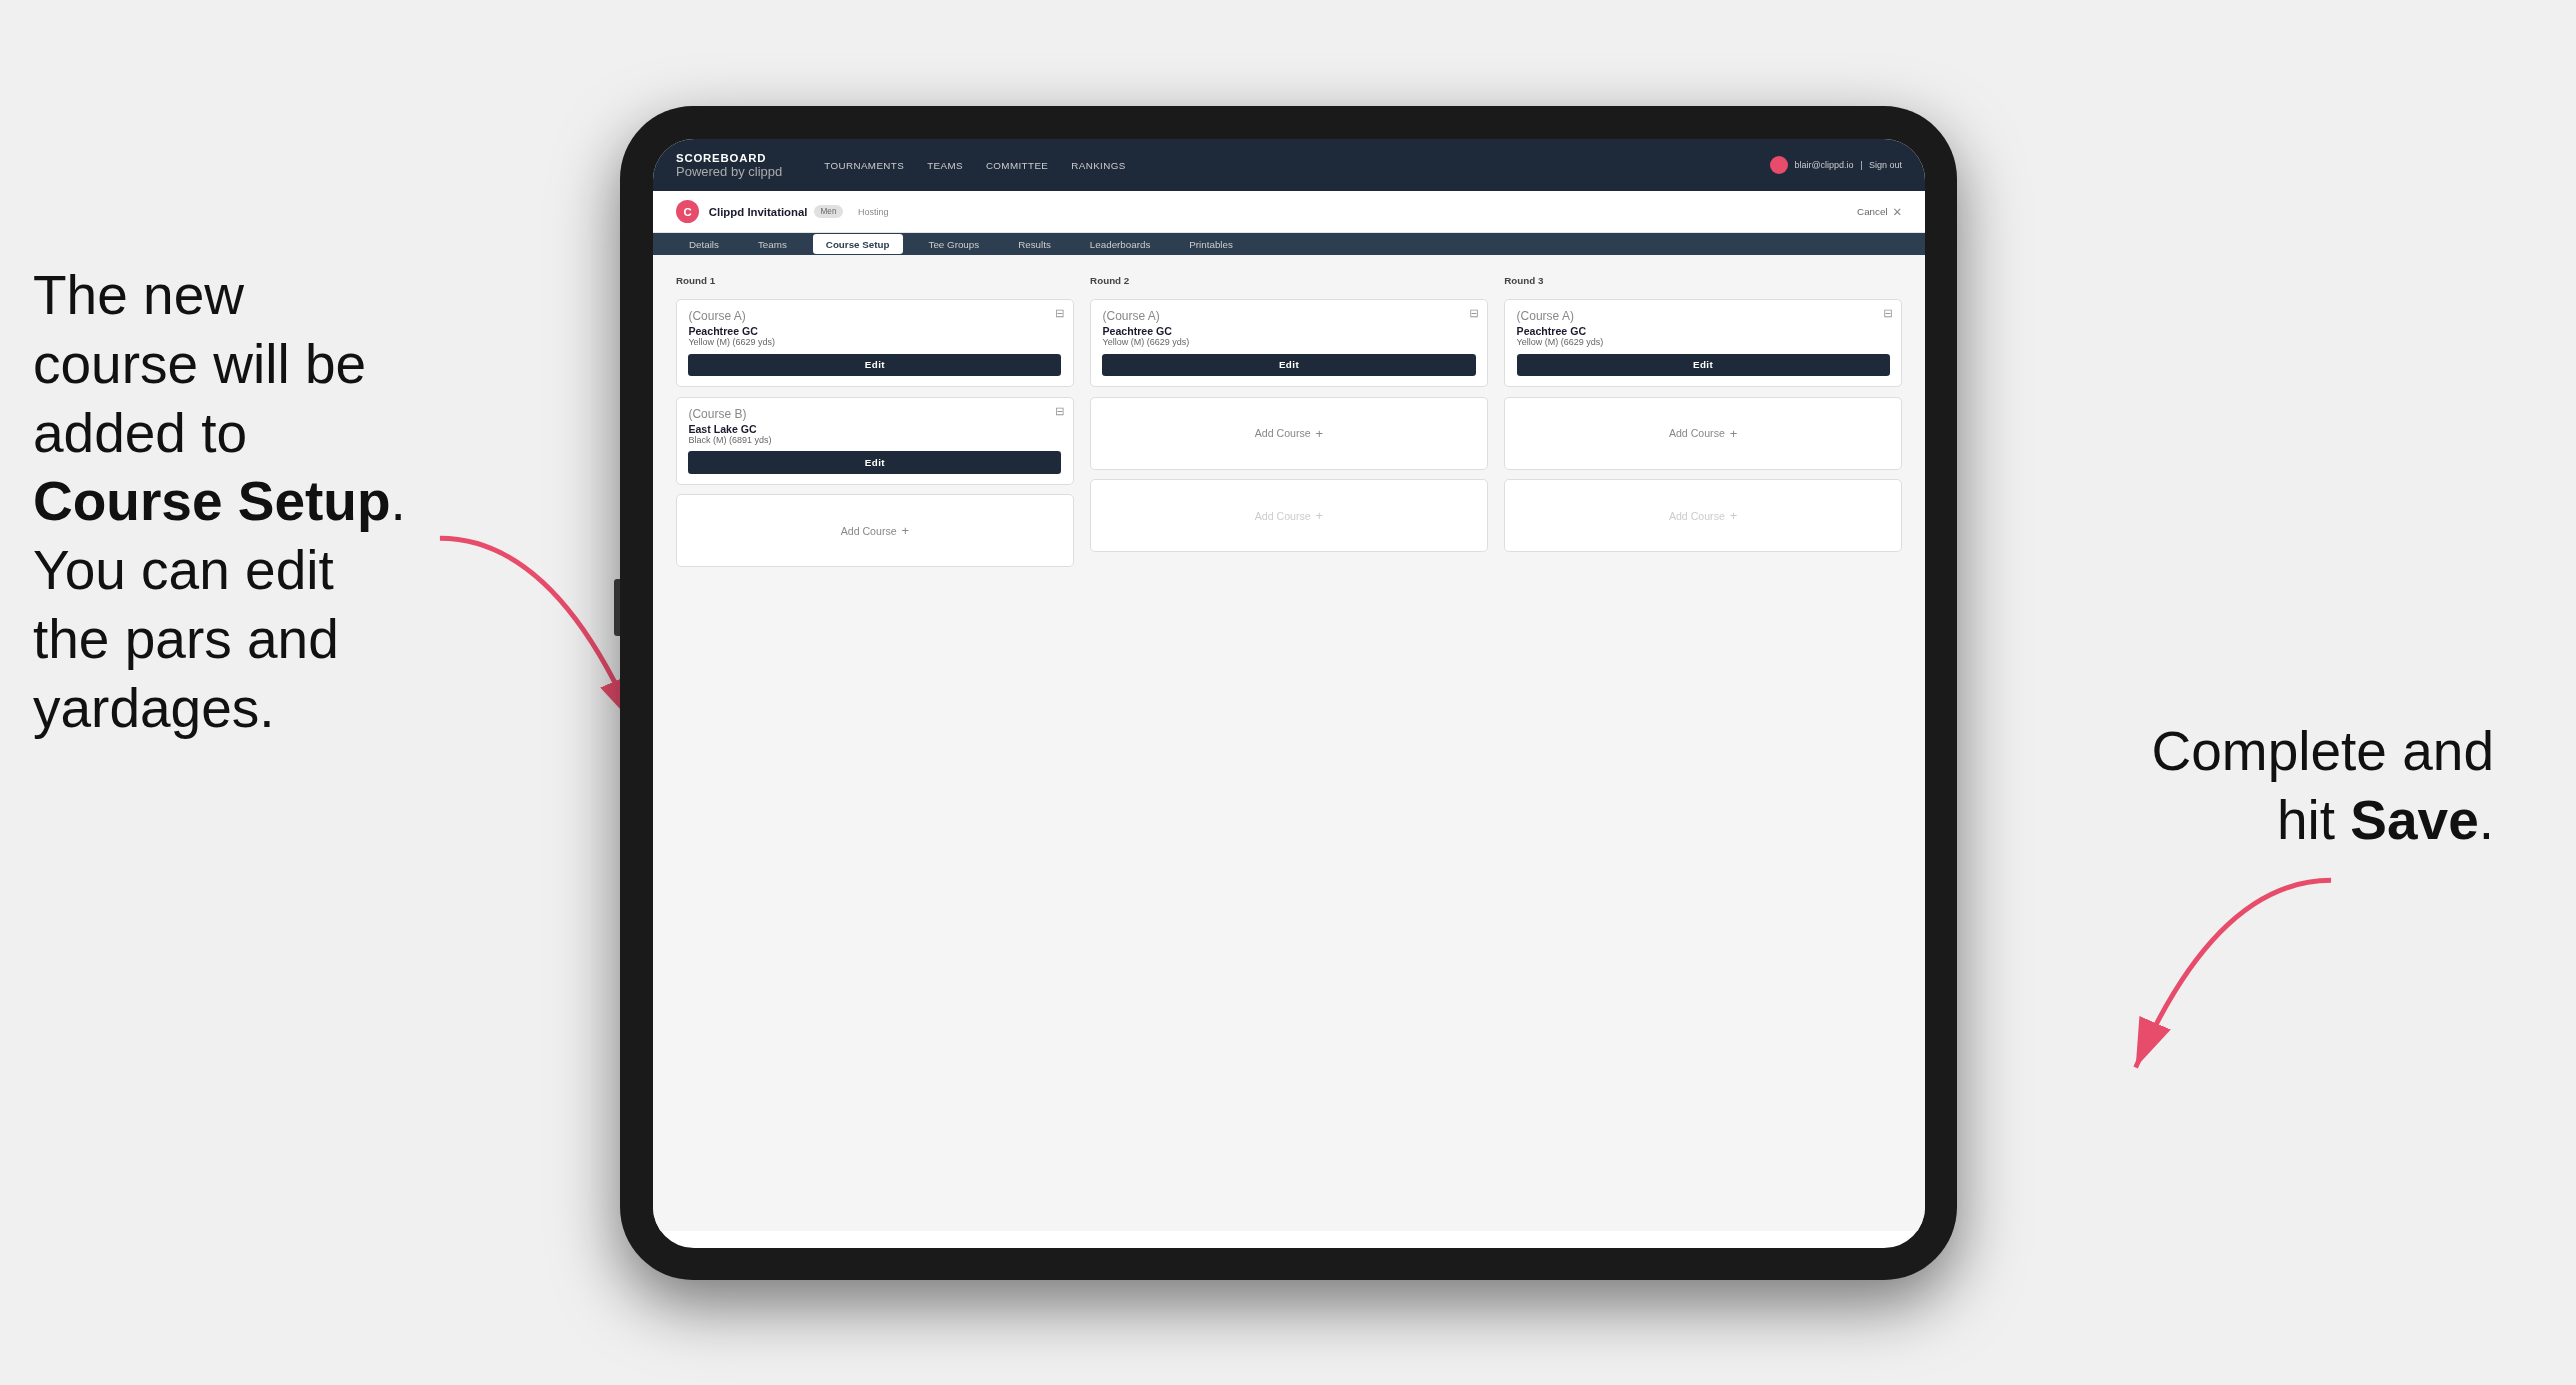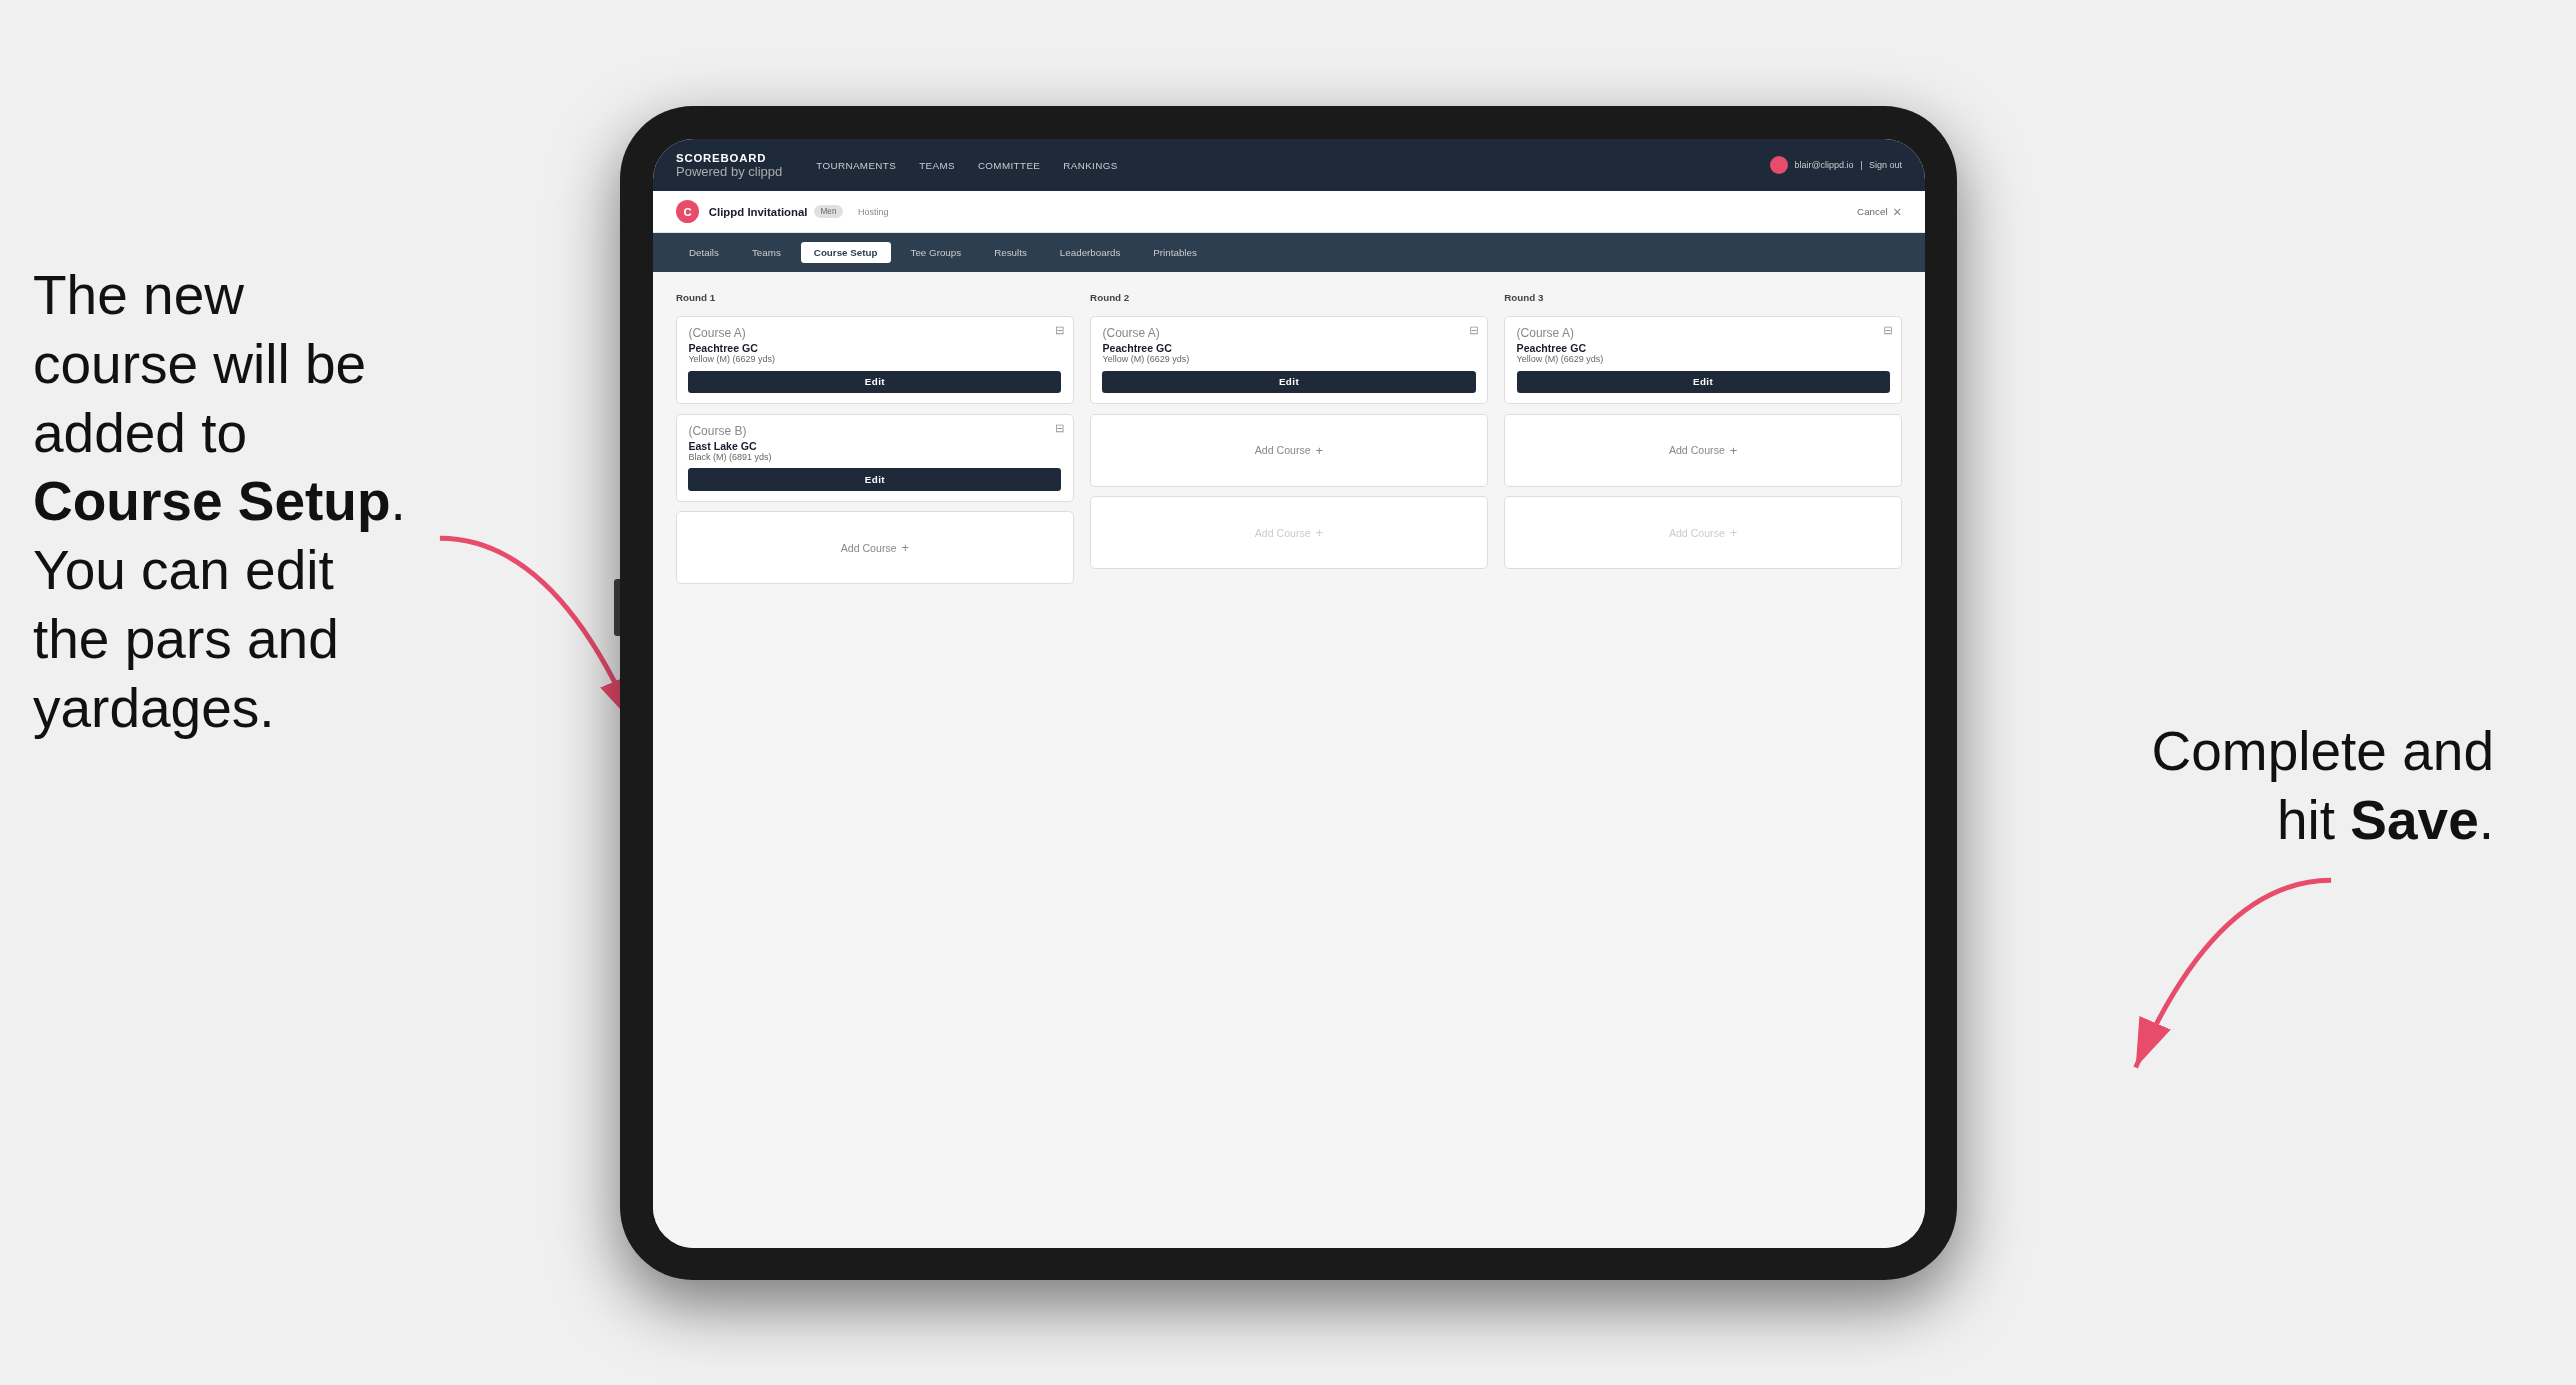--- a/index.html
+++ b/index.html
@@ -92,21 +92,21 @@
       border-radius: 3.3px 0 0 3.3px;
     }
 
     
     .top-nav {
       background: #1e2a3a;
       height: 52px;
       display: flex;
       align-items: center;
       padding: 0 23px;
-      gap: 8px;
+      gap: 16px;
     }
     .logo-area {
       display: flex;
       flex-direction: column;
       margin-right: 26px;
     }
     .logo-scoreboard {
       color: #fff;
       font-size: 11.4px;
       font-weight: 700;
@@ -188,25 +188,25 @@
     .sub-header-cancel {
       margin-left: auto;
       color: #666;
       font-size: 9.8px;
       cursor: pointer;
     }
 
     
     .tab-bar {
       background: #2c3e50;
-      height: 39px;
+      height: 22px;
       display: flex;
       align-items: center;
       padding: 0 23px;
-      gap: 7px;
+      gap: 13px;
     }
     .tab-item {
       color: #ccc;
       font-size: 9.8px;
       padding: 4.9px 13px;
       border-radius: 3.3px;
       cursor: pointer;
     }
     .tab-item.active {
       background: #fff;

